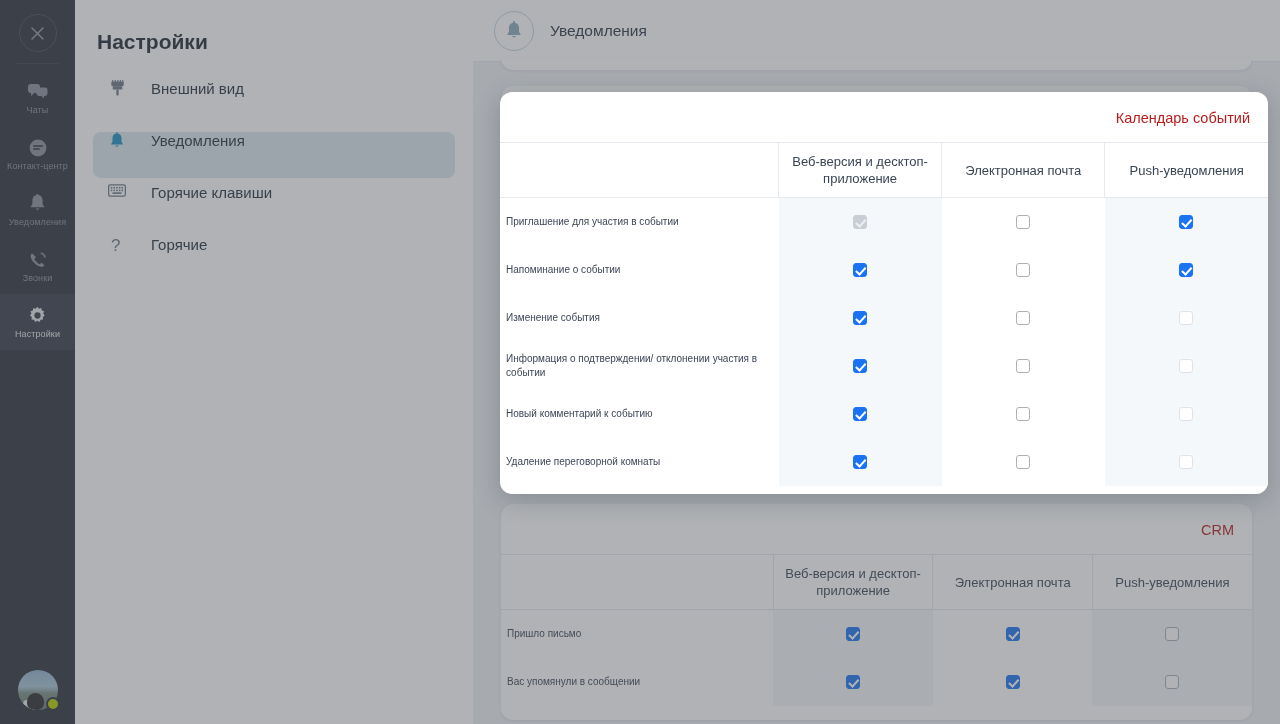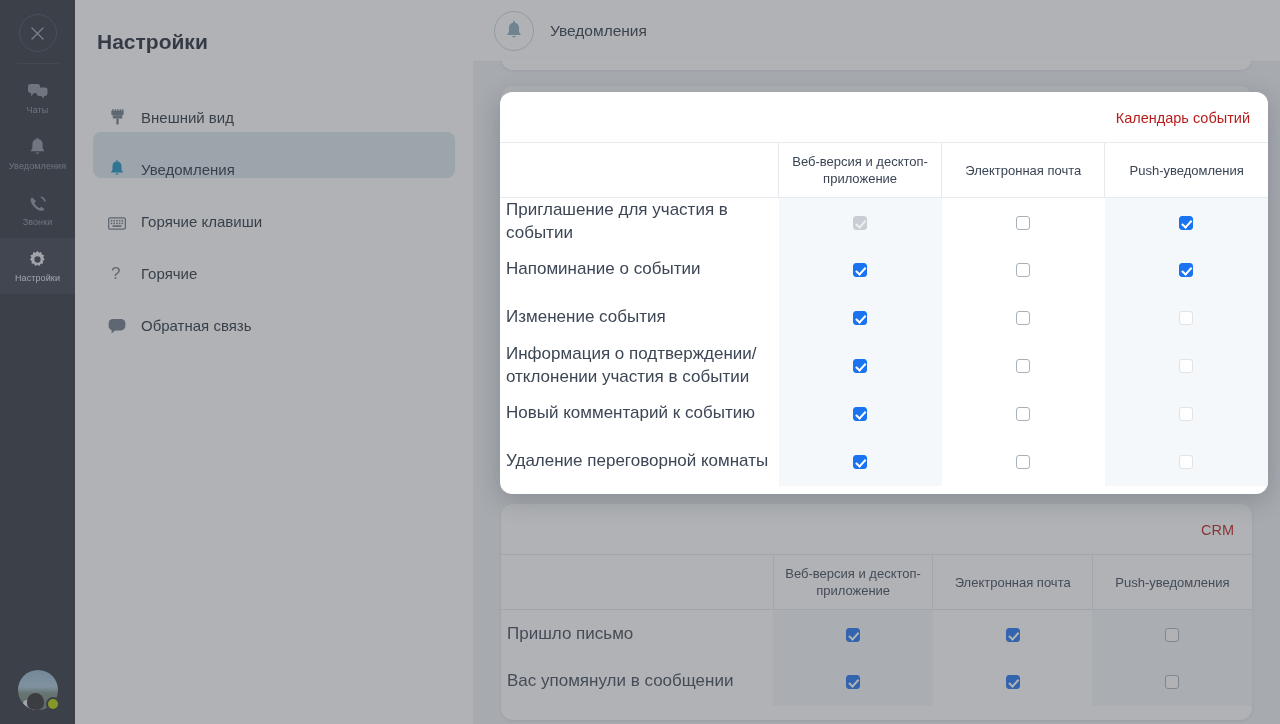--- a/index.html
+++ b/index.html
@@ -60,21 +60,21 @@
   }
 
   
   #settings-panel {
     position: absolute; left: 75px; top: 0; width: 398px; height: 724px;
     background: #ffffff; z-index: 30;
   }
   #settings-title { padding: 30px 0 0 22px; font-size: 21px; color: #1f2733; font-weight: 700; }
   #settings-nav { margin-top: 26px; padding: 0 18px; }
   .nav-item {
-    display: flex; align-items: flex-end; gap: 14px; height: 46px;
+    display: flex; align-items: flex-start; gap: 24px; height: 46px;
     padding: 0 14px; border-radius: 8px; cursor: pointer; margin-bottom: 6px;
   }
   .nav-item.active { background: #dbe6ee; }
   .nav-ico { width: 20px; display: flex; align-items: center; justify-content: center; color: #6b7785; }
   .nav-item.active .nav-ico { color: #1a8fc1; }
   .nav-lbl { font-size: 15px; color: #25303d; }
 
   
   #content {
     position: absolute; left: 473px; top: 0; right: 0; height: 724px;
@@ -108,21 +108,21 @@
   table.notif-table th {
     font-size: 13px; font-weight: 400; color: #3a4554; line-height: 1.32;
     padding: 10px 6px; vertical-align: middle; text-align: center;
     border-top: 1px solid #e6eaef; border-bottom: 1px solid #e6eaef;
     height: 53px;
   }
   table.notif-table th.label-col { border-bottom: 1px solid #e6eaef; }
   table.notif-table th.sep { border-left: 1px solid #e6eaef; }
   table.notif-table td {
     padding: 0 6px; height: 48px; vertical-align: middle;
-    font-size: 17px; color: #3c4655;
+    font-size: 10px; color: #3c4655;
   }
   td.label-cell { padding-left: 18px; line-height: 1.34; }
   td.ck-cell { text-align: center; }
   td.tint { background: #f4f8fb; }
 
   
   .cb {
     display: inline-block; width: 14px; height: 14px; border-radius: 3px;
     border: 1.6px solid #a8b0ba; background: #fff; position: relative;
     cursor: pointer; vertical-align: middle;
@@ -173,20 +173,31 @@
           <rect x="0" y="1" width="12" height="9" rx="2.4"></rect>
             <path d="M3 9.5 L3 13 L6.5 9.8 Z"></path>
           <rect x="8.5" y="4.5" width="11" height="8.4" rx="2.4"></rect>
             <path d="M16 12.3 L16 15.6 L12.7 12.6 Z"></path>
         </svg>
       </span>
       <span class="rail-lbl">Чаты</span>
     </div>
 
 
+    <div class="rail-item">
+      <span class="rail-ico">
+        <svg width="20" height="20" viewBox="0 0 20 20" aria-hidden="true">
+          <circle cx="10" cy="10" r="8.4" fill="currentColor"></circle>
+          <rect x="5" y="7.2" width="10" height="1.5" rx=".7" fill="#2b303b"></rect>
+          <rect x="5" y="10.2" width="7" height="1.5" rx=".7" fill="#2b303b"></rect>
+          <path d="M5.4 13.2 L5.4 16 L8.4 13.5 Z" fill="currentColor"></path>
+        </svg>
+      </span>
+      <span class="rail-lbl">Контакт-центр</span>
+    </div>
 
     <div class="rail-item">
       <span class="rail-ico">
         <svg width="17" height="19" viewBox="0 0 17 19" fill="currentColor" aria-hidden="true">
           <path d="M8.5 1 C5.3 1 3.4 3.2 3.4 6.3 V10 L1.6 13.2 H15.4 L13.6 10 V6.3 C13.6 3.2 11.7 1 8.5 1 Z"></path>
           <rect x="7.4" y="0" width="2.2" height="2" rx="1"></rect>
           <path d="M6.6 14.4 A2 2 0 0 0 10.4 14.4 Z"></path>
         </svg>
       </span>
       <span class="rail-lbl">Уведомления</span>
@@ -277,29 +288,20 @@
 
       <div class="nav-item">
         <span class="nav-ico">
           <svg width="14" height="18" viewBox="0 0 14 18" aria-hidden="true">
             <text x="1" y="15" font-family="Liberation Sans, sans-serif" font-size="17" fill="currentColor">?</text>
           </svg>
         </span>
         <span class="nav-lbl">Горячие</span>
       </div>
 
-      <div class="nav-item">
-        <span class="nav-ico">
-          <svg width="18" height="16" viewBox="0 0 18 16" fill="currentColor" aria-hidden="true">
-            <rect x="0.6" y="1" width="16.8" height="11.4" rx="4.4"></rect>
-            <path d="M3.6 11.4 L3.6 15.4 L7.6 12 Z"></path>
-          </svg>
-        </span>
-        <span class="nav-lbl">Обратная связь</span>
-      </div>
 
     </div>
   </div>
 
   <div id="content">
 
     <div id="content-header">
       <div class="header-ico-circle">
         <svg width="18" height="20" viewBox="0 0 17 19" fill="currentColor" aria-hidden="true">
           <path d="M8.5 1.6 C5.5 1.6 3.7 3.7 3.7 6.6 V10.2 L2 13.2 H15 L13.3 10.2 V6.6 C13.3 3.7 11.5 1.6 8.5 1.6 Z"></path>

